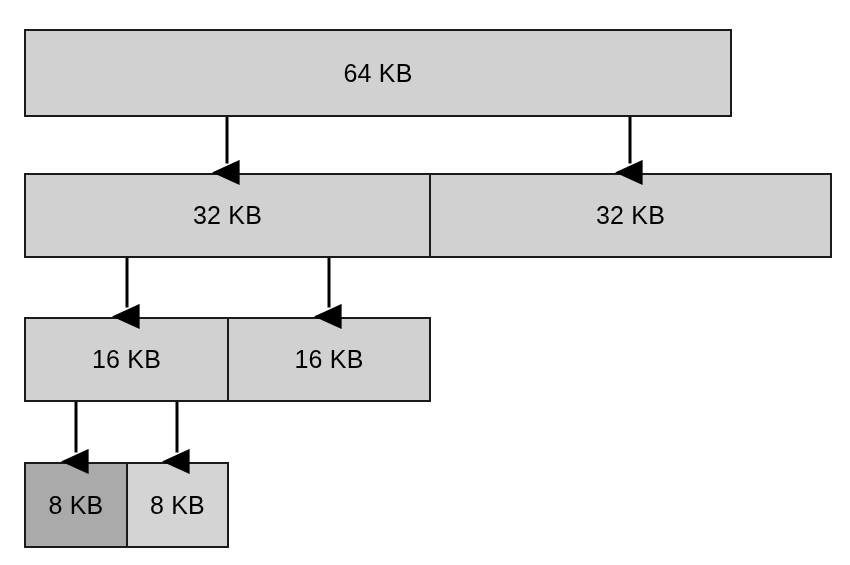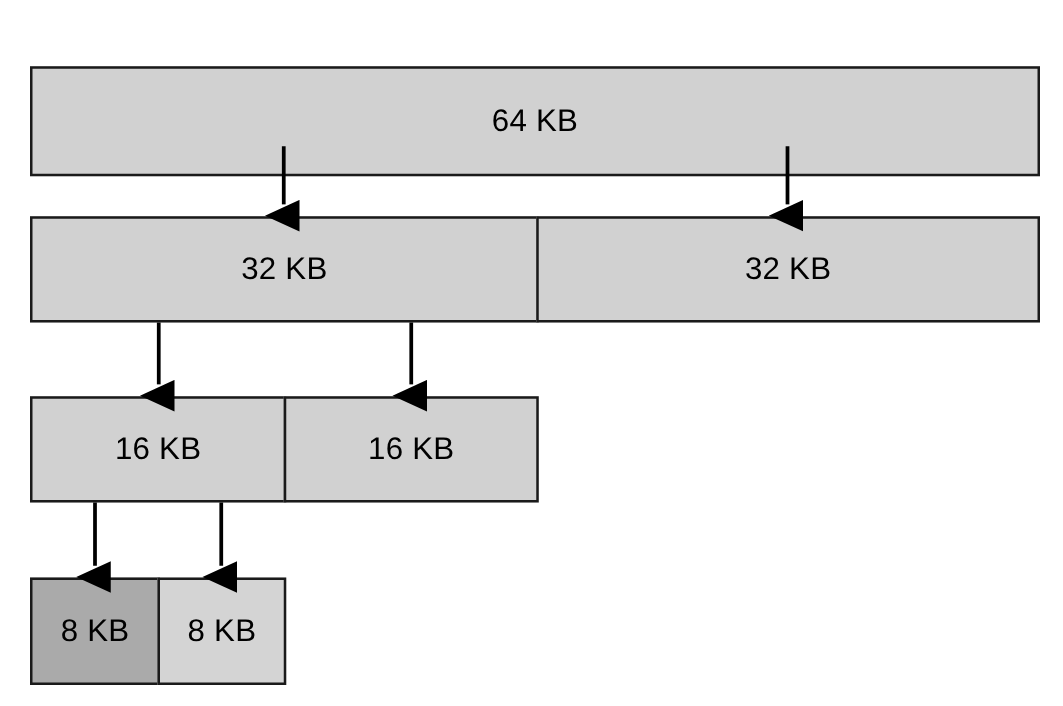--- a/index.html
+++ b/index.html
@@ -44,21 +44,21 @@
     width: 850px;
     height: 565px;
     pointer-events: none;
   }
 </style>
 </head>
 <body>
 
 <div id="diagram">
 
-  <div class="block" style="left:24px; top:29px; width:808px; height:88px;margin-top:24px;">
+  <div class="block" style="left:24px; top:29px; width:708px; height:88px;">
     <span>64 KB</span>
   </div>
 
   <div class="block" style="left:24px; top:173px; width:407px; height:85px;">
     <span>32 KB</span>
   </div>
   <div class="block" style="left:429px; top:173px; width:403px; height:85px;">
     <span>32 KB</span>
   </div>
 

